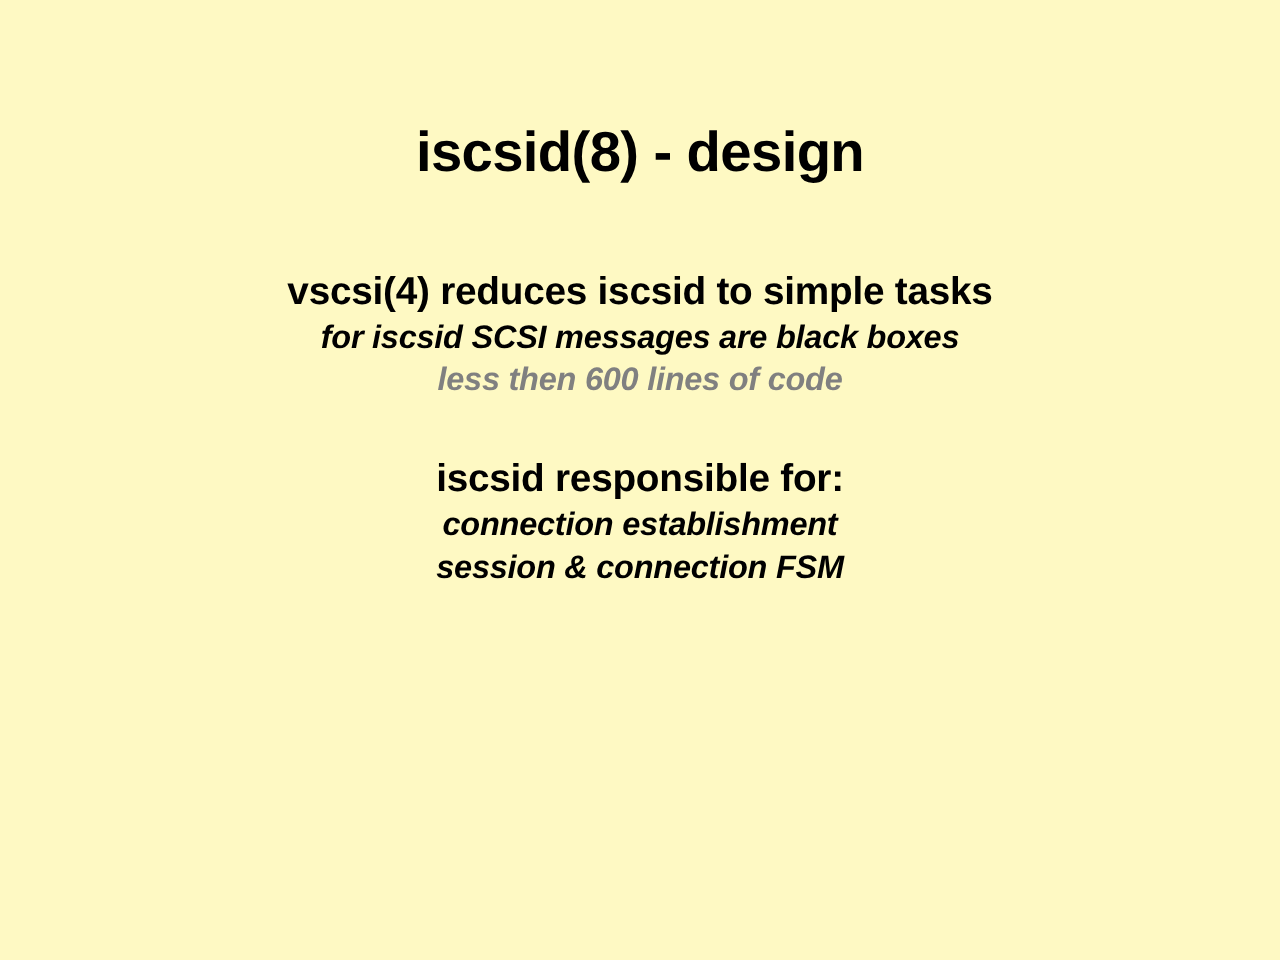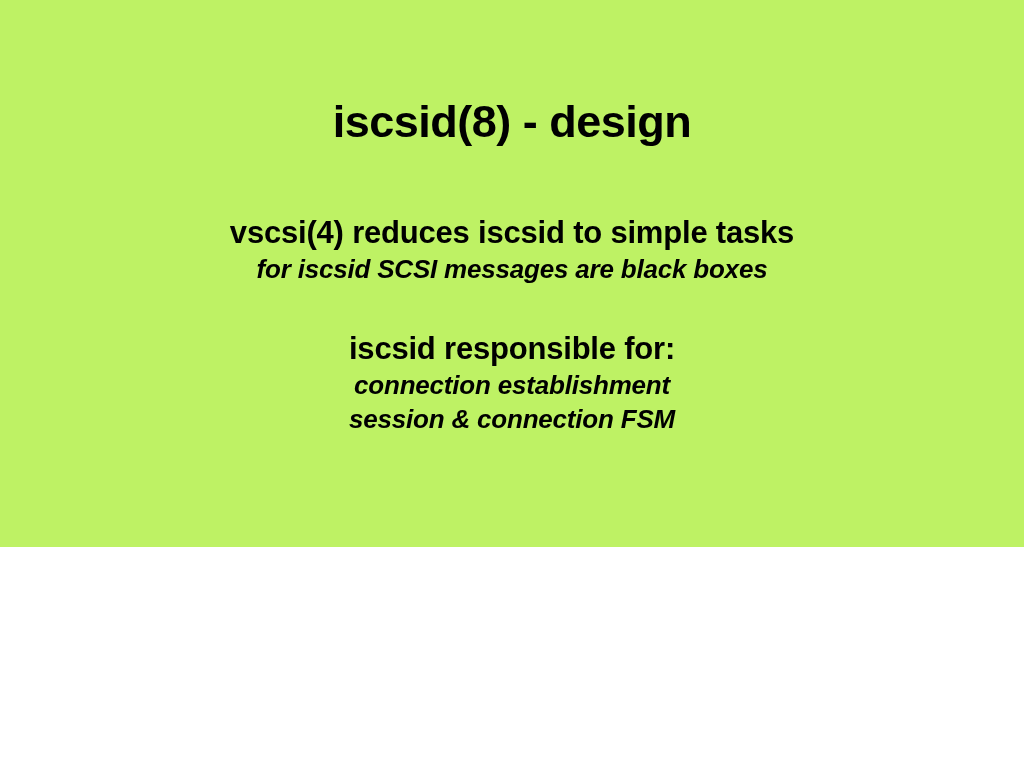--- a/index.html
+++ b/index.html
@@ -10,22 +10,22 @@
   body {
     width: 1024px;
     height: 768px;
     background: #ffffff;
     font-family: "Liberation Sans", sans-serif;
     overflow: hidden;
   }
   .slide {
     position: relative;
     width: 1024px;
-    height: 547px;
-    background: #bef264;
+    height: 768px;
+    background: #fef9c3;
     box-sizing: border-box;
   }
   .slide-title {
     position: absolute;
     top: 96px;
     left: 0;
     width: 1024px;
     text-align: center;
     font-size: 45px;
     font-weight: 700;
@@ -73,20 +73,21 @@
 
 <div class="slide">
 
   <div class="slide-title">iscsid(8) - design</div>
 
   <div class="body-area">
 
     <div class="block">
       <div class="lead-line">vscsi(4) reduces iscsid to simple tasks</div>
       <div class="sub-line">for iscsid SCSI messages are black boxes</div>
+      <div class="sub-line muted">less then 600 lines of code</div>
     </div>
 
     <div class="block">
       <div class="lead-line">iscsid responsible for:</div>
       <div class="sub-line">connection establishment</div>
       <div class="sub-line">session &amp; connection FSM</div>
     </div>
 
   </div>
 </div>

